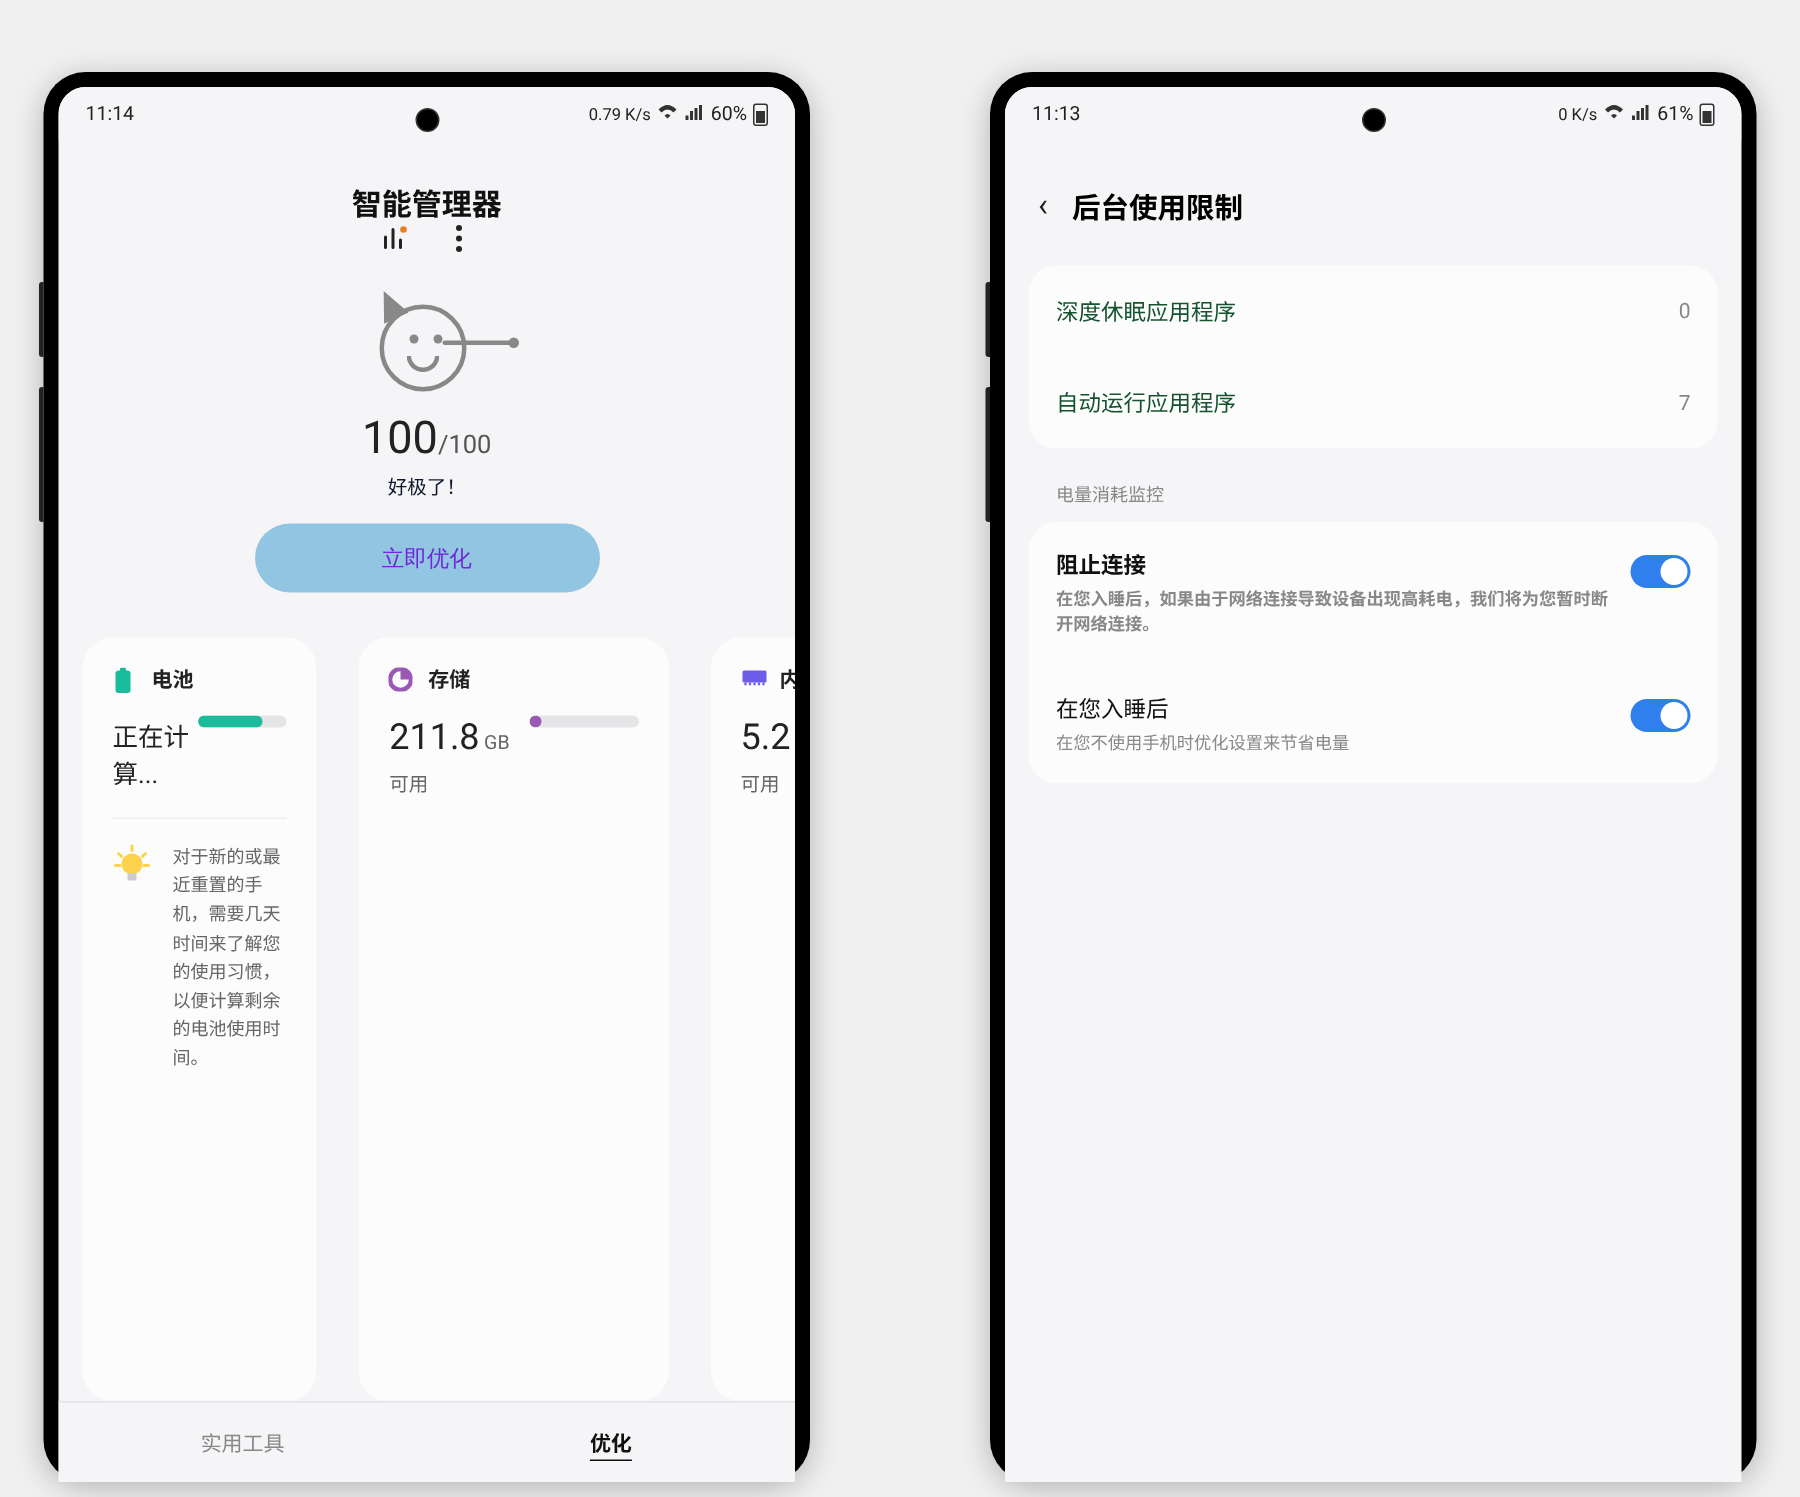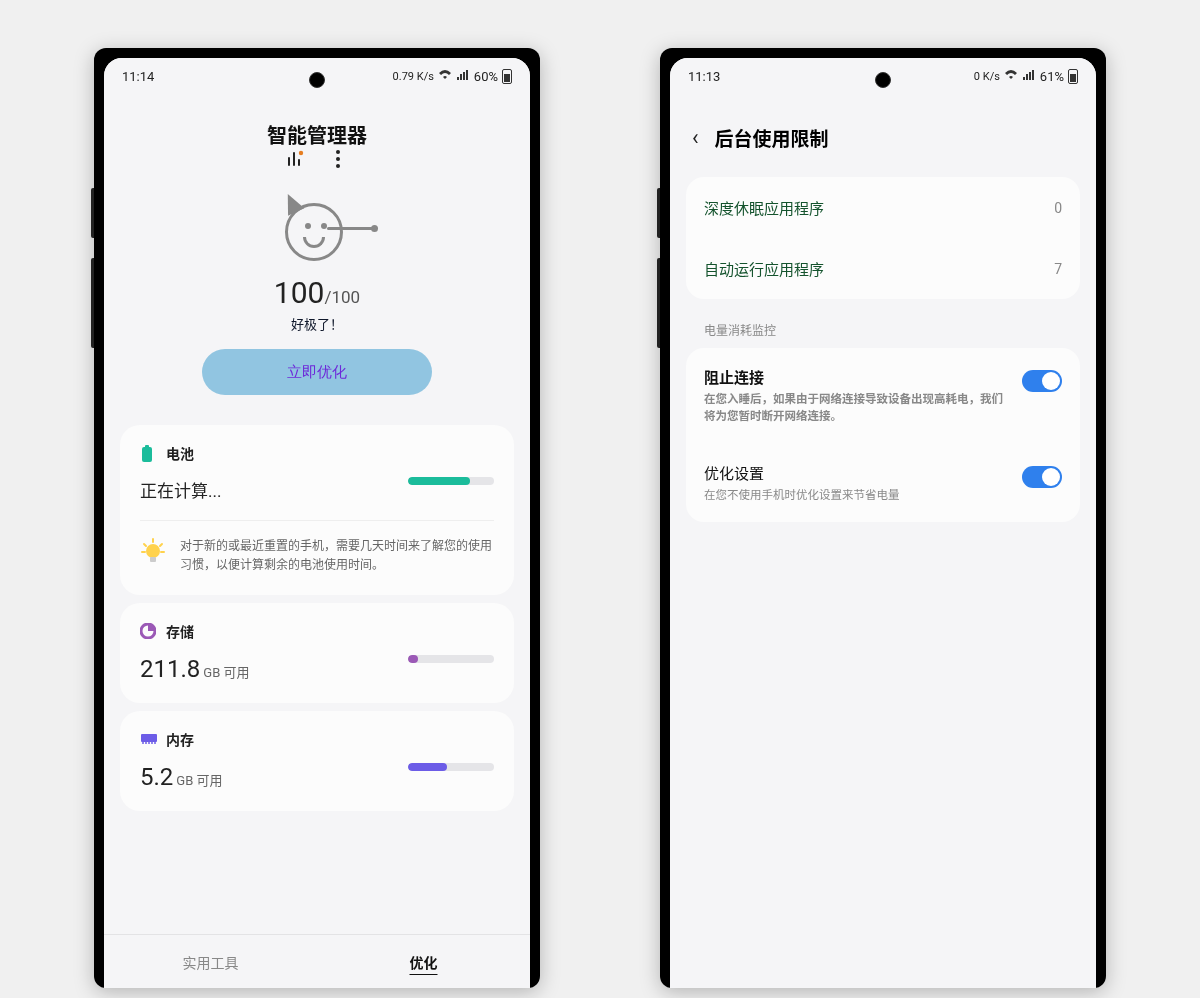--- a/index.html
+++ b/index.html
@@ -7,24 +7,24 @@
     background: #f0f0f0;
     font-family: -apple-system, "Segoe UI", Roboto, "Noto Sans CJK SC", sans-serif;
     width: 1200px;
     height: 998px;
     display: flex;
     justify-content: center;
     gap: 120px;
     padding-top: 48px;
   }
   .phone {
-    width: 446px;
+    width: 511px;
     height: 940px;
     background: #000;
-    border-radius: 12px;
+    border-radius: 28px;
     padding: 10px 10px 0 10px;
     position: relative;
     box-shadow: 0 4px 20px rgba(0,0,0,.25);
   }
   .phone::before, .phone::after {
     content: "";
     position: absolute;
     left: -3px;
     width: 3px;
     background: #222;
@@ -108,21 +108,21 @@
   .smile{position:absolute;left:36px;top:48px;width:22px;height:11px;border:3px solid #888;border-top:none;border-radius:0 0 20px 20px;}
   .score-num { font-size:30px; color:#222; }
   .score-num .max{ font-size:17px; color:#555;}
   .score-sub { font-size:13px; color:#0f172a; margin-top:4px;}
   .optimize-btn {
     margin: 16px auto 20px; width: 230px; height:46px;
     background:#91c5e1; color:#6d28d9; border-radius:24px;
     display:flex;align-items:center;justify-content:center;
     font-size:15px; cursor:pointer;font-family:Liberation Mono, monospace;
   }
-  .cards { display:flex; flex-direction:column; gap:8px; flex:1;}
+  .cards { display:flex; gap:28px; flex:1;}
   .card {
     background:#fcfcfc; border-radius:20px; padding:18px 20px 20px;
   }
   .card-title { display:flex; align-items:center; gap:10px; font-size:14px; font-weight:600; color:#222; margin-bottom:14px;}
   .card-icon { width:16px; height:16px; }
   .card-row { display:flex; justify-content:space-between; align-items:flex-start;}
   .card-val { font-size:24px; color:#222;}
   .card-val .unit{font-size:13px; color:#666; margin-left:3px;}
   .bar { width:86px; height:8px; background:#e5e5e8; border-radius:4px; overflow:hidden;}
   .bar-fill{height:100%;border-radius:4px;}
@@ -350,21 +350,21 @@
       <div>
         <div class="toggle-item" style="border-radius:18px 18px 0 0;font-weight:bold;">
           <div class="toggle-text">
             <div class="t-title">阻止连接</div>
             <div class="t-desc">在您入睡后，如果由于网络连接导致设备出现高耗电，我们将为您暂时断开网络连接。</div>
           </div>
           <div class="switch"></div>
         </div>
         <div class="toggle-item" style="border-radius:0 0 18px 18px;">
           <div class="toggle-text">
-            <div class="t-title">优化设置</div>
+            <div class="t-title">在您入睡后</div>
             <div class="t-desc">在您不使用手机时优化设置来节省电量</div>
           </div>
           <div class="switch"></div>
         </div>
       </div>
 
     </div>
   </div>
 </div>
 

